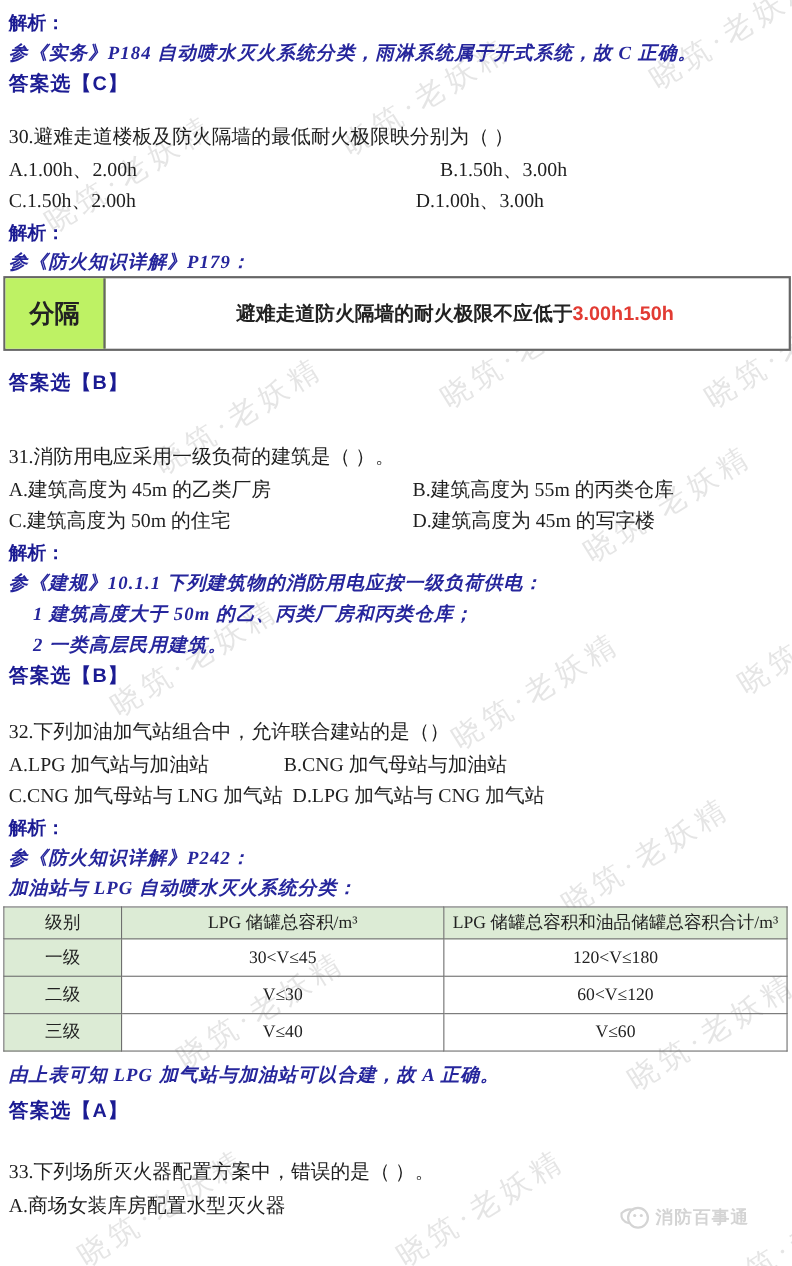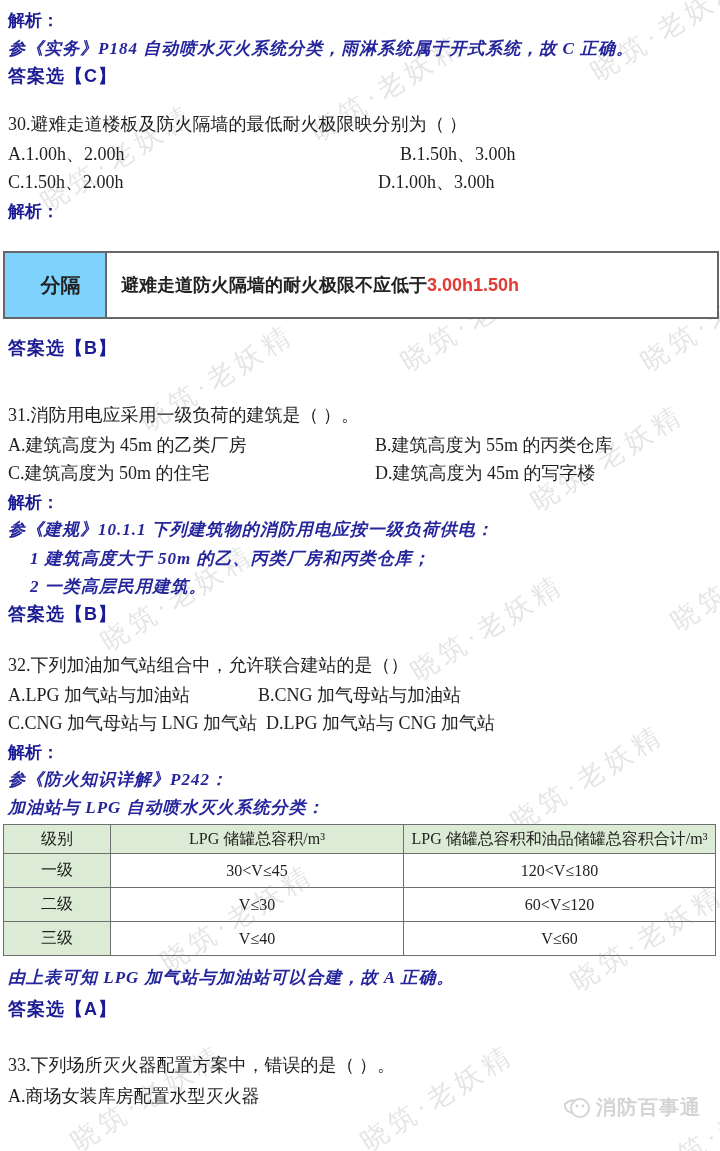--- a/index.html
+++ b/index.html
@@ -10,39 +10,39 @@
   
   .blk{color:#1f1f1f;font-size:18px;font-family:"Liberation Serif", serif;}
   
   .lbl{color:#1b1b93;font-weight:bold;font-size:17px;font-family:"Liberation Sans", sans-serif;}
   .ans{color:#1b1b93;font-weight:bold;font-size:18px;font-family:"Liberation Sans", sans-serif;letter-spacing:1px;}
   
   .kai{color:#26269c;font-style:italic;font-size:17px;font-weight:600;font-family:"Liberation Serif", serif;letter-spacing:1px;}
   
   .t1{position:absolute;left:3px;top:251px;width:712px;height:64px;border:2px solid #666;
       display:flex;background:#fff;}
-  .t1-head{width:89px;background:#7dd3fc;border-right:2px solid #666;display:flex;align-items:center;justify-content:center;
-      font-family:"Liberation Sans", sans-serif;font-weight:bold;font-size:20px;color:#222;padding-left:11px;}
+  .t1-head{width:89px;background:#bef264;border-right:2px solid #666;display:flex;align-items:center;justify-content:center;
+      font-family:"Liberation Sans", sans-serif;font-weight:bold;font-size:23px;color:#222;}
   .t1-body{flex:1;display:flex;align-items:center;padding-left:14px;
-      font-family:"Liberation Sans", sans-serif;font-weight:bold;font-size:18px;color:#222;}
+      font-family:"Liberation Sans", sans-serif;font-weight:bold;font-size:18px;color:#222;justify-content:center;}
   .red{color:#e23b33;}
   
   table.t2{position:absolute;left:3px;top:824px;width:713px;border-collapse:collapse;
       font-family:"Liberation Serif", serif;font-size:16px;color:#222;}
   table.t2 td,table.t2 th{border:1.5px solid #6f6f6f;text-align:center;padding:0;font-weight:normal;}
   table.t2 tr.hdr td{background:#dcebd5;height:28px;}
   table.t2 tr.row td{height:33px;}
   table.t2 tr.row td.lv{background:#dcebd5;margin-left:12px;}
   .c1{width:106px;}.c2{width:292px;}
   
   .wm{position:absolute;color:#b5b5b5;opacity:.34;font-size:27px;letter-spacing:5px;
       transform:rotate(-32deg);white-space:nowrap;font-family:"Liberation Serif", serif;pointer-events:none;}
   
   .logo{position:absolute;left:562px;top:1094px;display:flex;align-items:center;gap:4px;color:#d4d4d4;}
-  .logo-text{font-family:"Liberation Sans", sans-serif;font-weight:bold;font-size:20px;letter-spacing:1px;color:#d4d4d4;}
+  .logo-text{font-family:"Liberation Sans", sans-serif;font-weight:bold;font-size:16px;letter-spacing:1px;color:#d4d4d4;}
 </style>
 </head>
 <body>
 
 <div class="page">
 
   <div class="wm" style="left:300px;top:70px">晓筑·老妖精</div>
   <div class="wm" style="left:580px;top:10px">晓筑·老妖精</div>
   <div class="wm" style="left:30px;top:140px">晓筑·老妖精</div>
   <div class="wm" style="left:390px;top:300px">晓筑·老妖精</div>
@@ -62,20 +62,21 @@
   <div class="abs lbl" style="left:8px;top:9px">解析：</div>
   <div class="abs kai" style="left:8px;top:37px">参《实务》P184 自动喷水灭火系统分类，雨淋系统属于开式系统，故 C 正确。</div>
   <div class="abs ans" style="left:8px;top:64px">答案选【C】</div>
 
   <div class="abs blk" style="left:8px;top:112px">30.避难走道楼板及防火隔墙的最低耐火极限映分别为（    ）</div>
   <div class="abs blk" style="left:8px;top:142px">A.1.00h、2.00h</div>
   <div class="abs blk" style="left:400px;top:142px">B.1.50h、3.00h</div>
   <div class="abs blk" style="left:8px;top:170px">C.1.50h、2.00h</div>
   <div class="abs blk" style="left:378px;top:170px">D.1.00h、3.00h</div>
   <div class="abs lbl" style="left:8px;top:200px">解析：</div>
+  <div class="abs kai" style="left:8px;top:227px">参《防火知识详解》P179：</div>
 
   <div class="t1">
     <div class="t1-head">分隔</div>
     <div class="t1-body">
       <span>避难走道防火隔墙的耐火极限不应低于 </span>
         <span class="red">3.00h</span>
         <span class="red">1.50h</span>
     </div>
   </div>
 

